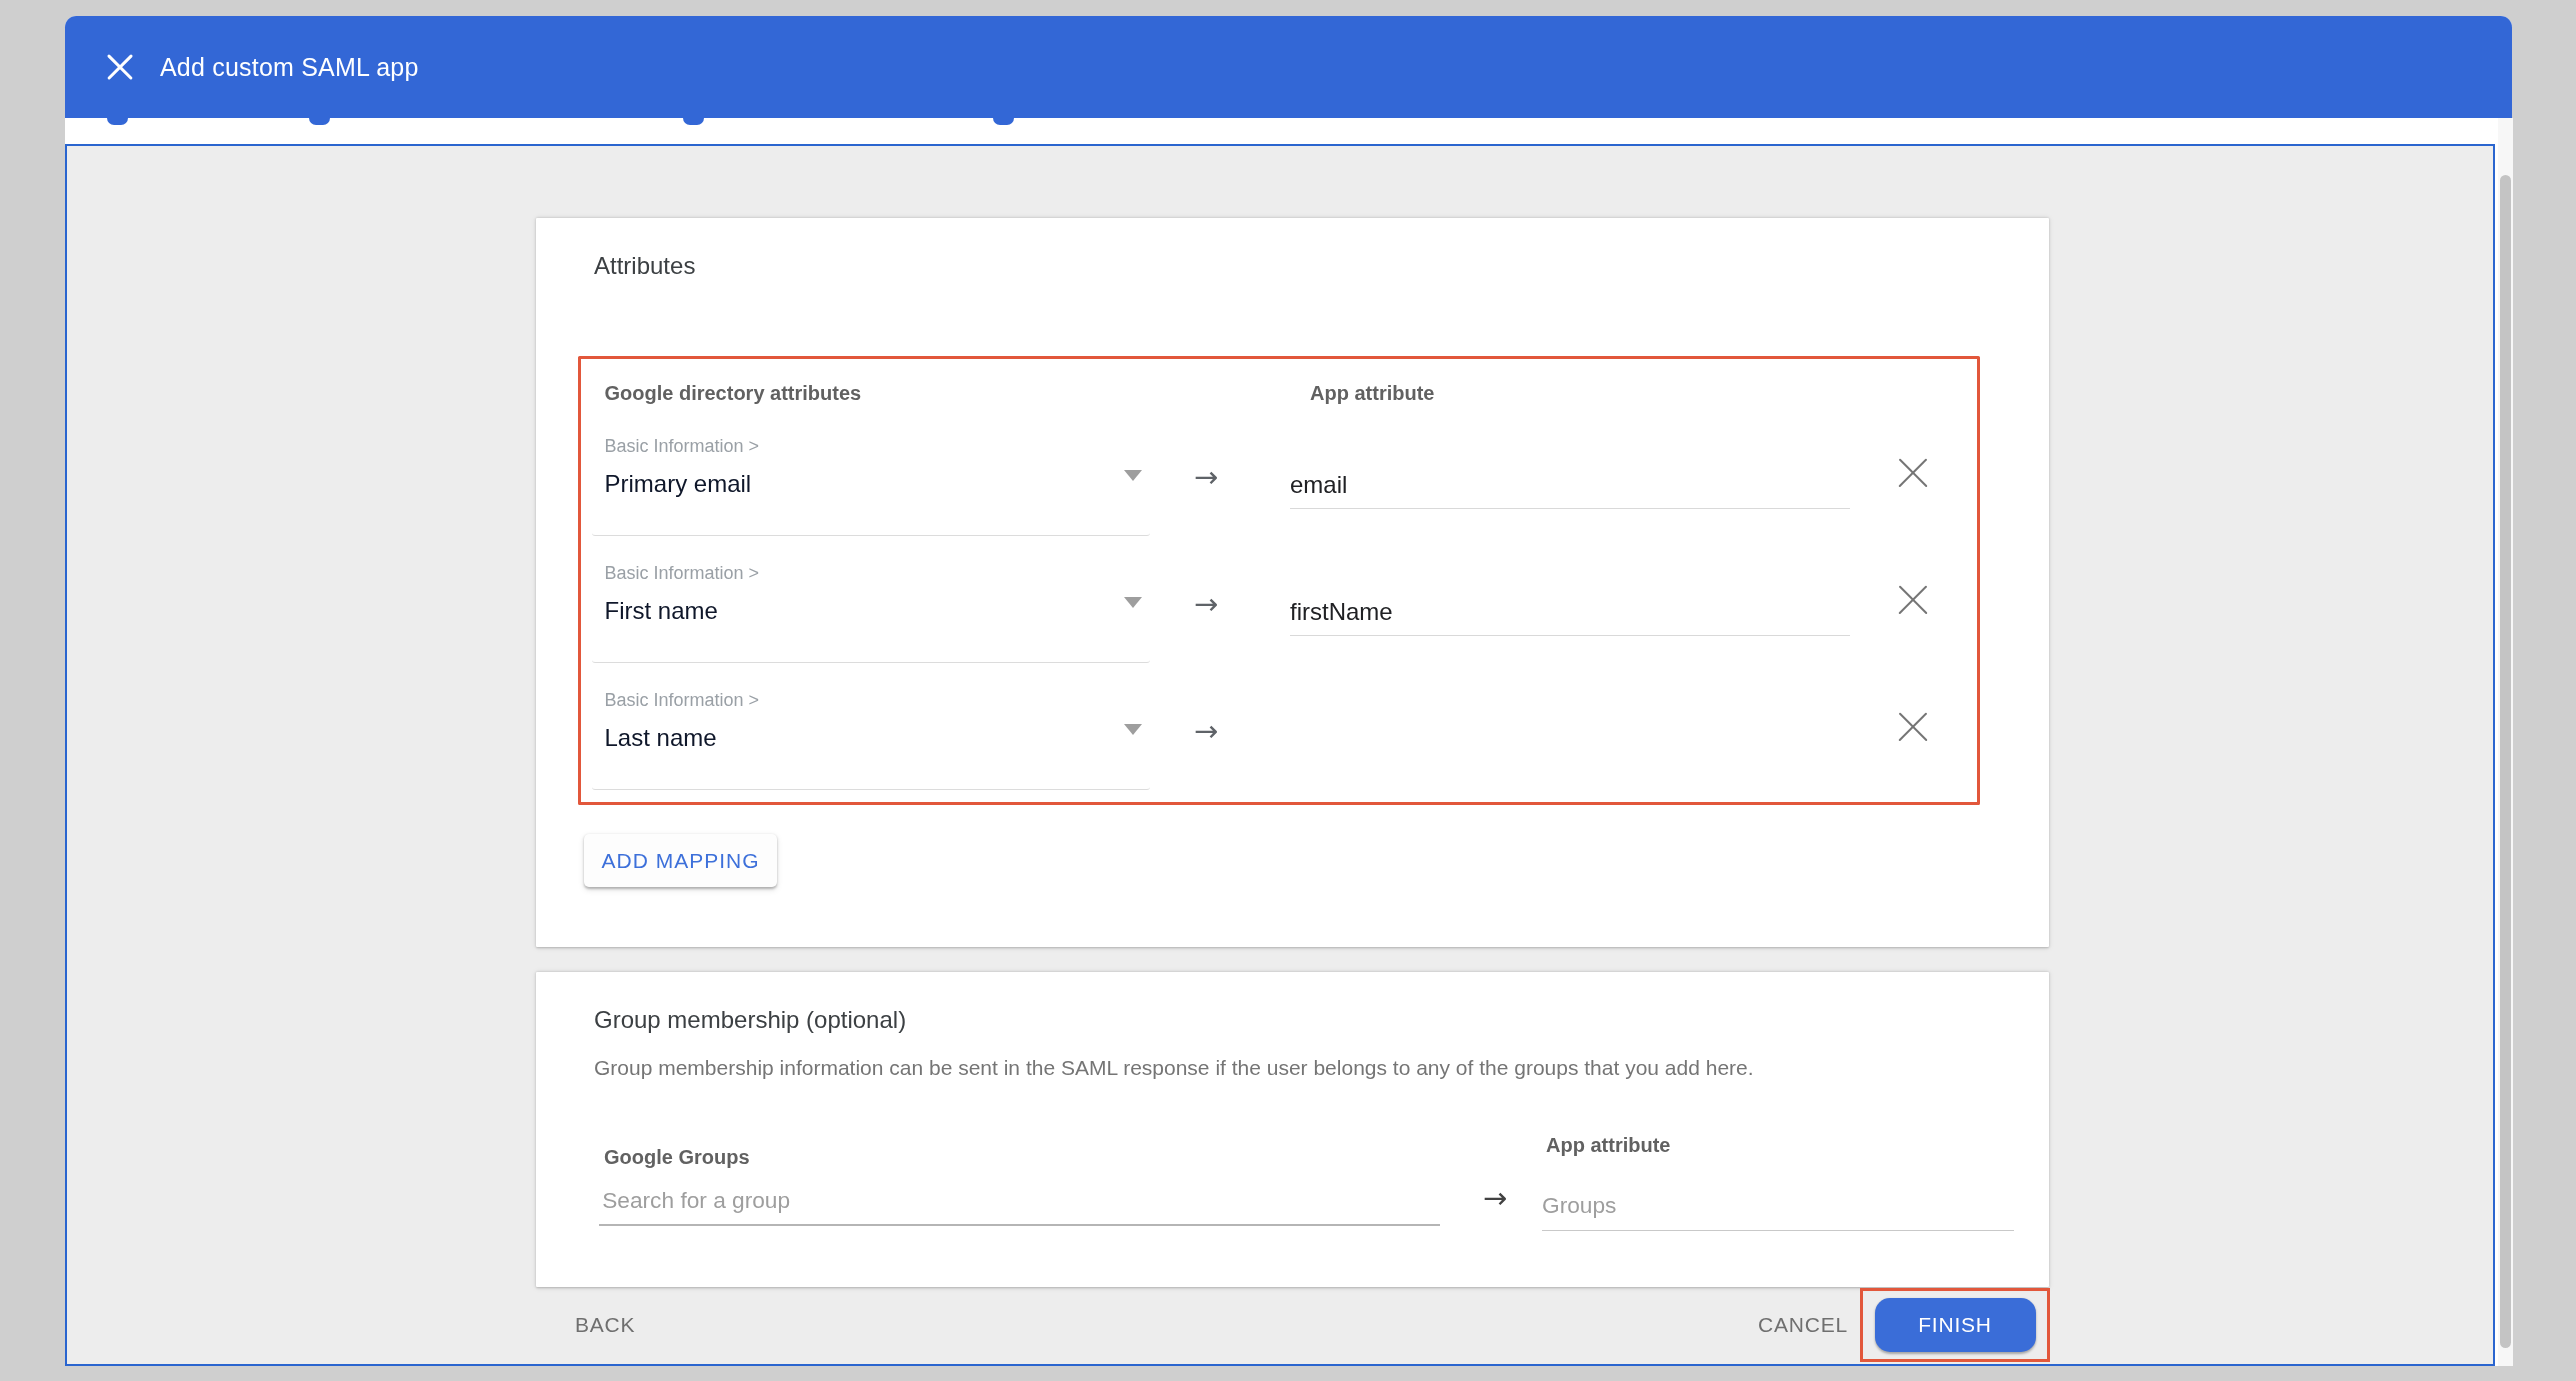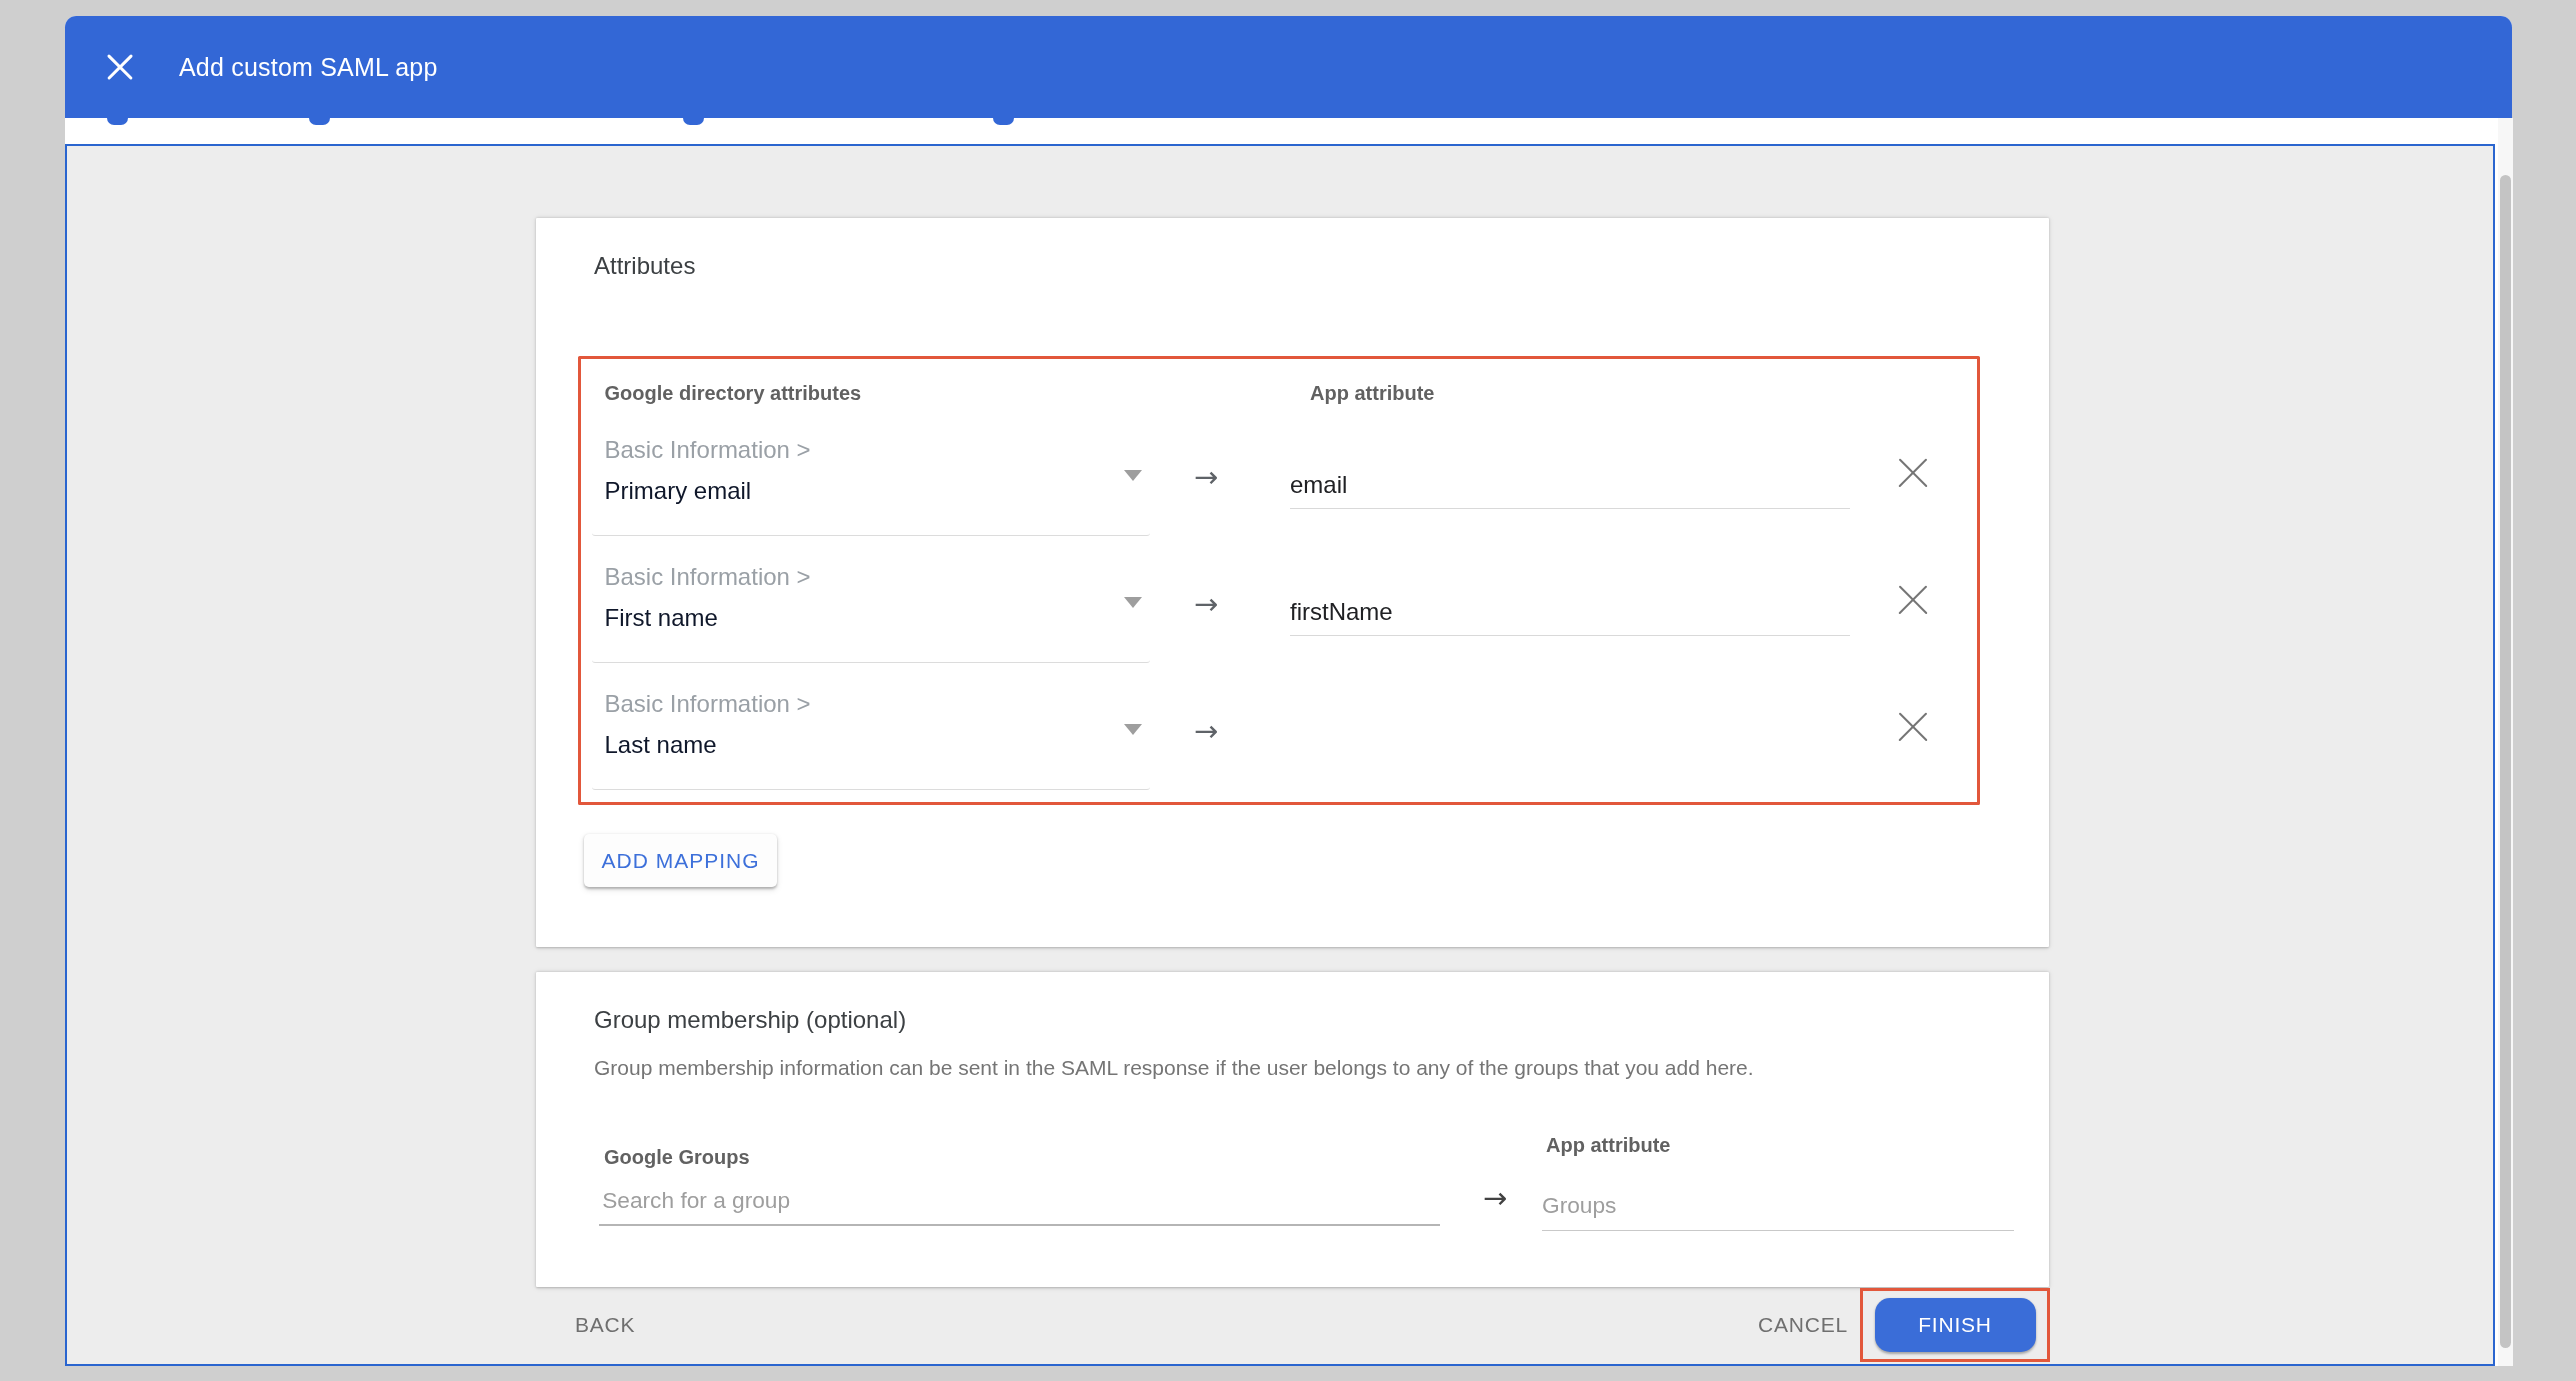--- a/index.html
+++ b/index.html
@@ -6,21 +6,21 @@
   html,body { width:2576px; height:1382px; overflow:hidden; }
   body { font-family:"Liberation Sans","DejaVu Sans",sans-serif; background:#cfcfcf; }
   .page { position:relative; width:2576px; height:1382px; background:#cfcfcf; }
 
   
   .dialog { position:absolute; left:65px; top:16px; width:2447px; height:1350px;
             background:#ffffff; border-radius:11.3px 11.3px 0 0; }
   .appbar { position:absolute; left:0; top:0; width:2447px; height:102px;
             background:#3367d6; border-radius:11.3px 11.3px 0 0;
             display:flex; align-items:center; padding-left:40px; }
-  .appbar .title { color:#ffffff; font-size:25px; margin-left:45px; letter-spacing:0.2px;text-align:center; }
+  .appbar .title { color:#ffffff; font-size:25px; margin-left:26px; letter-spacing:0.2px;text-align:center; }
   .x-icon { position:relative; display:inline-block; }
   .x-icon::before,.x-icon::after { content:""; position:absolute; left:50%; top:50%; border-radius:1.6px; }
   .x-icon::before { transform:translate(-50%,-50%) rotate(45deg); }
   .x-icon::after  { transform:translate(-50%,-50%) rotate(-45deg); }
   .close-big { width:29px; height:29px; cursor:pointer; }
   .close-big::before,.close-big::after { width:34px; height:2.8px; background:#ffffff; }
   .remove-x { width:29px; height:32px; cursor:pointer; }
   .remove-x::before,.remove-x::after { width:39px; height:2.4px; background:#757575; }
 
   
@@ -48,21 +48,21 @@
   
   .redbox { position:absolute; left:42px; top:138px; width:1402px; height:449px;
             border:3.2px solid #e2573b; border-radius:1.6px; }
   .colhead { position:absolute; top:22.7px; font-size:20px; font-weight:700; color:#616161; }
   .colhead.left  { left:23.5px; }
   .colhead.right { left:729px; }
 
   .map-row { position:absolute; left:0; width:1402px; height:107px; }
   .dd { position:absolute; left:10.5px; top:0; width:558px; height:102px;
         border-bottom:1.6px solid #dcdcdc; border-radius:0 0 3.2px 3.2px; padding:1.6px 0 0 13px; cursor:pointer; }
-  .dd-label { font-size:24px; color:#9aa0a6; }
+  .dd-label { font-size:18px; color:#9aa0a6; }
   .dd-value { font-size:24px; color:#0f172a; margin-top:13.8px; }
   .caret { position:absolute; right:8px; top:36px; width:0; height:0;
            border-left:9.7px solid transparent; border-right:9.7px solid transparent;
            border-top:11.3px solid #9e9e9e; }
   .arrow { position:absolute; left:613px; top:26px; font-size:29px; color:#5f6368;
            font-family:"DejaVu Sans",sans-serif; }
   .app-input { position:absolute; left:709px; top:27.5px; width:560px; height:47px;
                border:none; border-bottom:1.6px solid #d9d9d9; background:transparent;
                font-family:inherit; font-size:24px; color:#202124; outline:none; }
   .row-remove { position:absolute; left:1317px; top:22.7px; }

